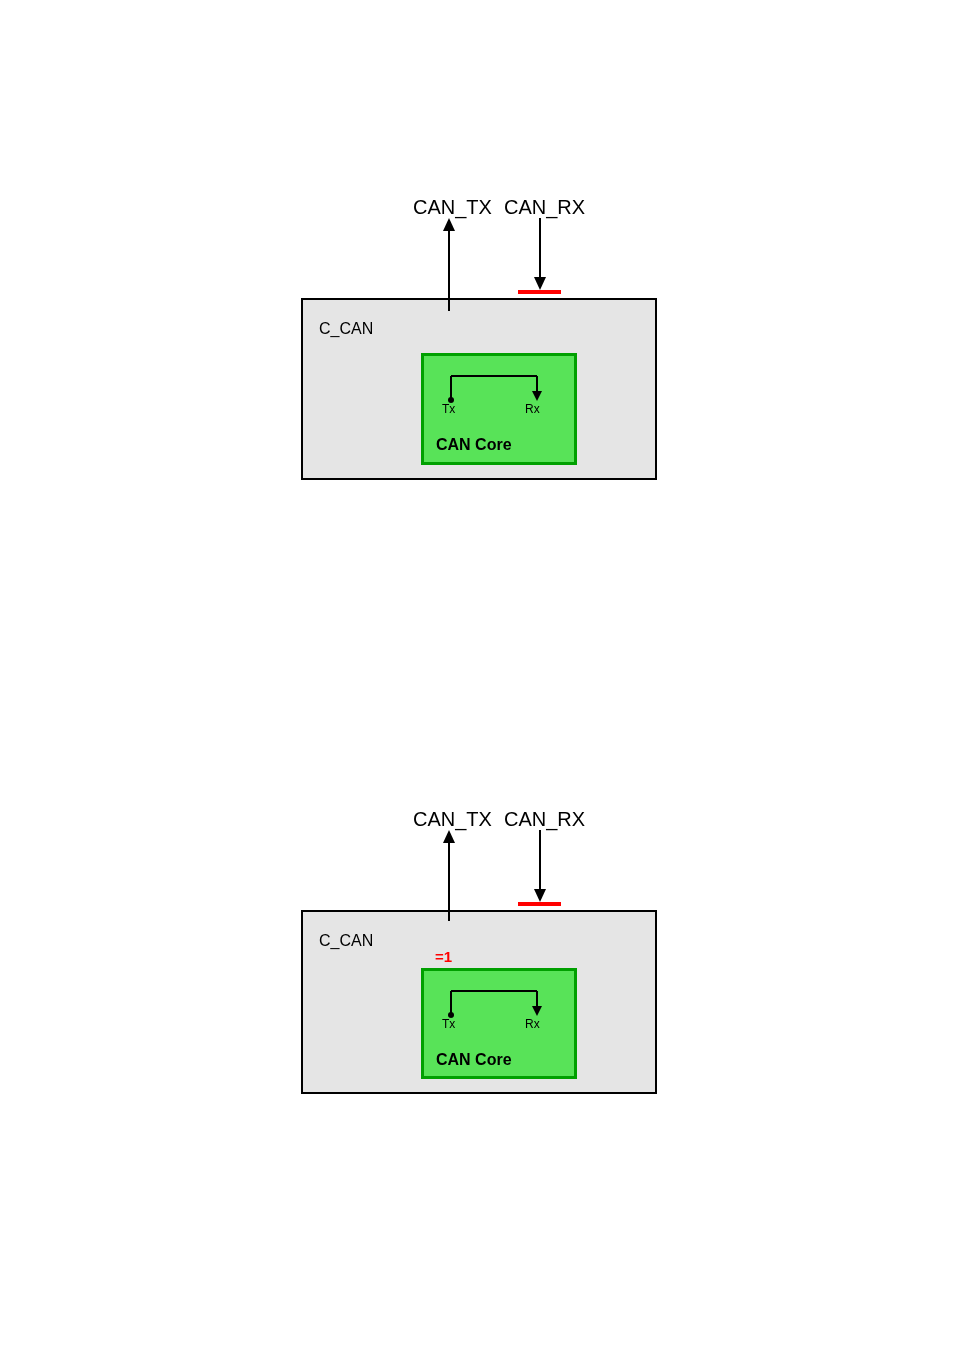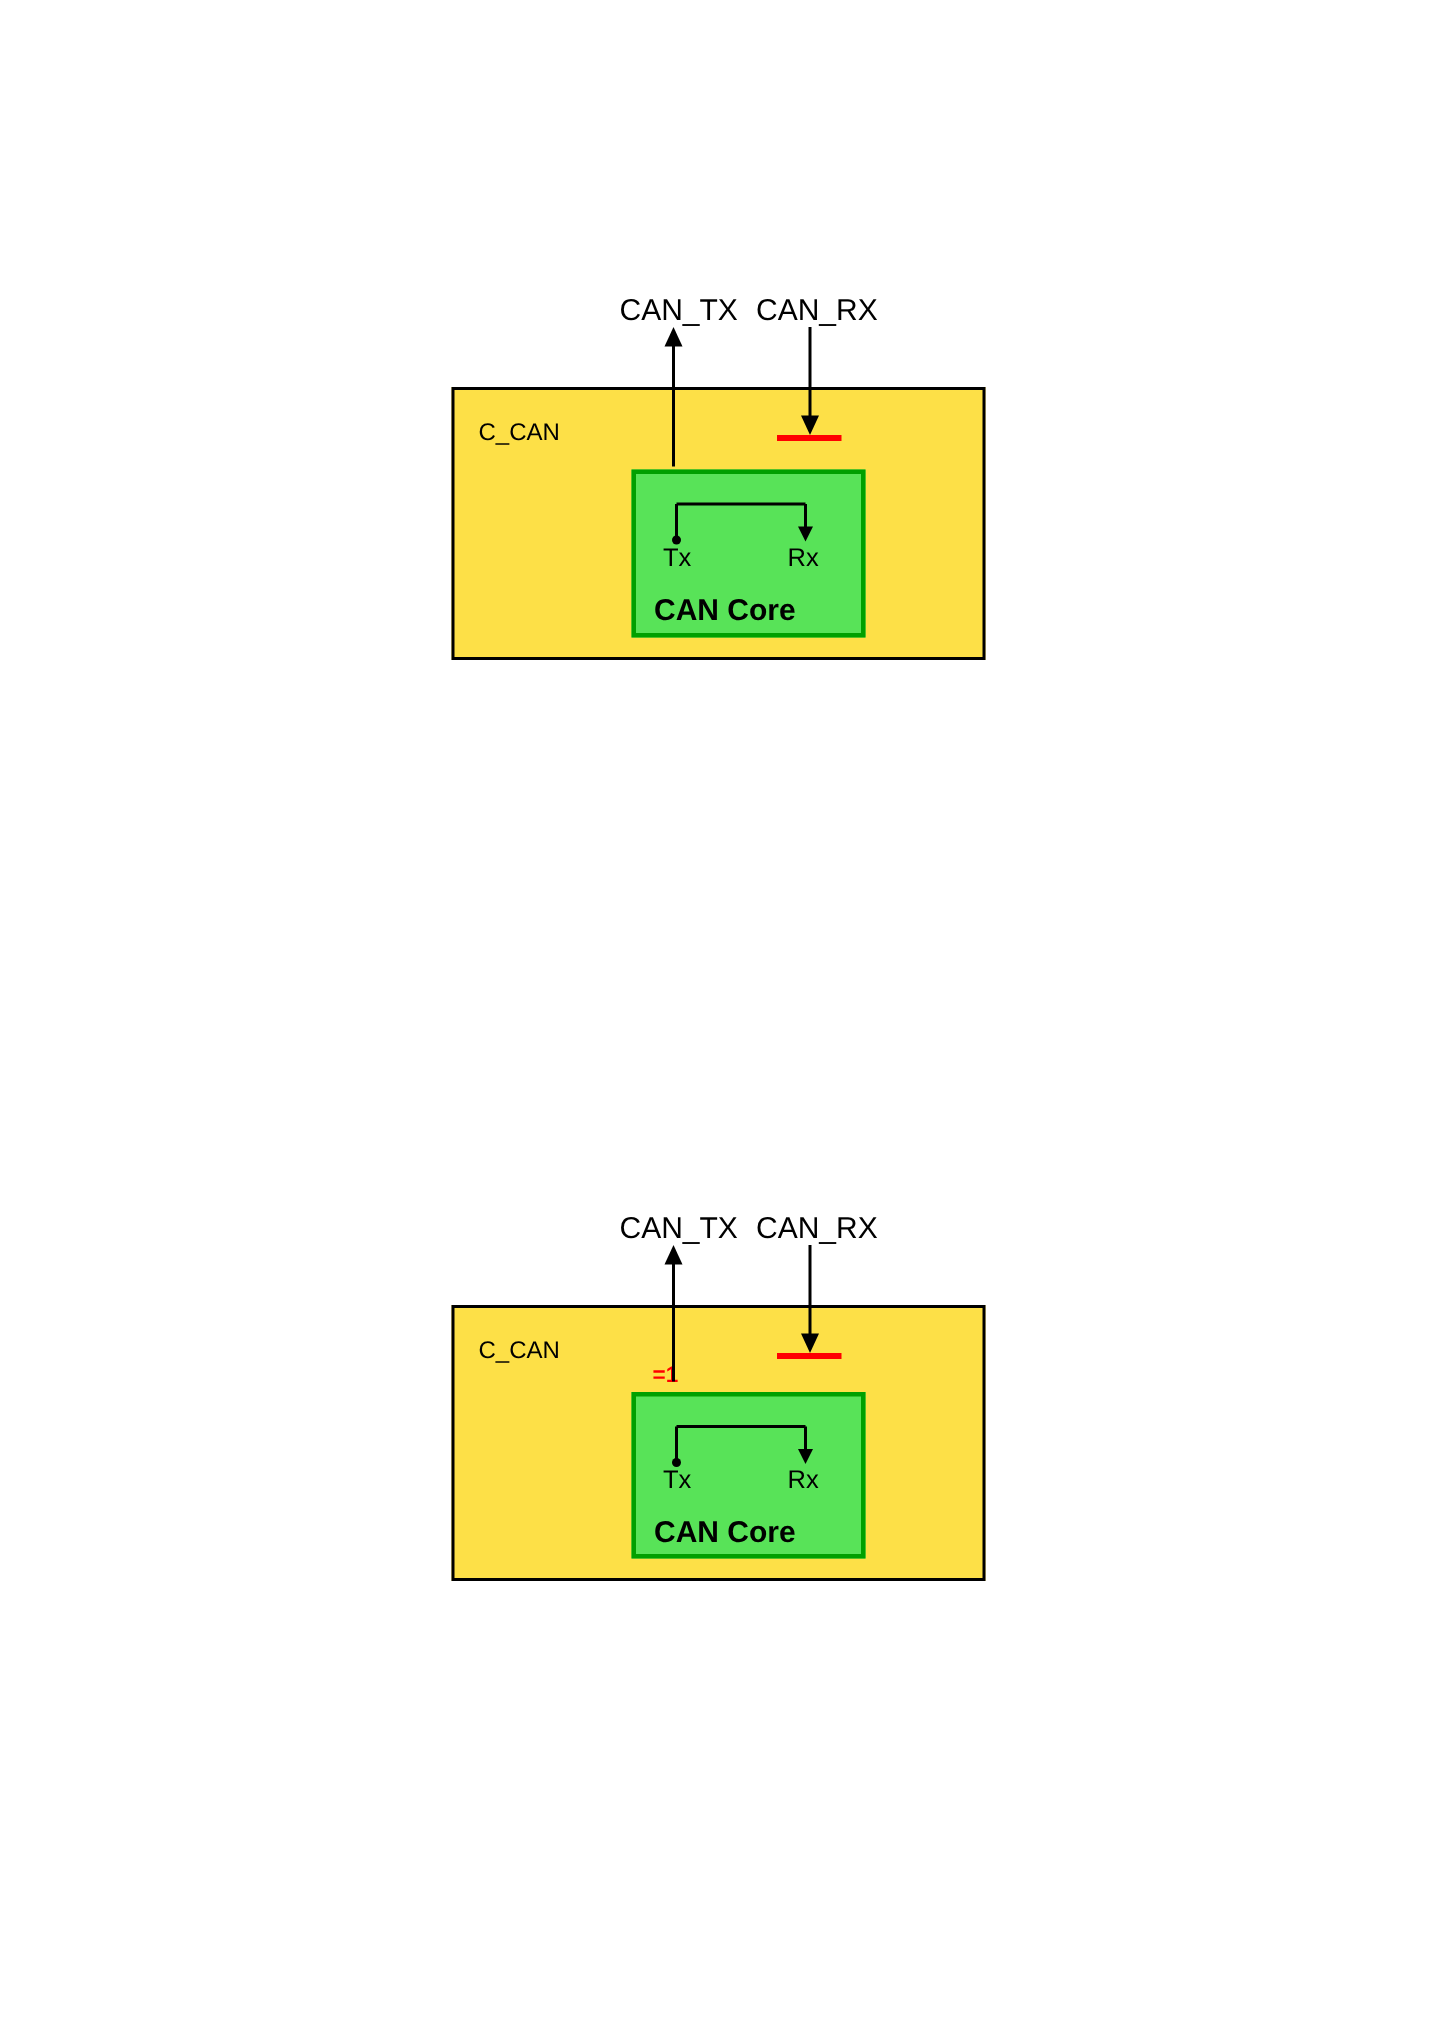--- a/index.html
+++ b/index.html
@@ -15,40 +15,41 @@
   .diagram-container {
     position: absolute;
   }
   .label-top {
     font-size: 20px;
     position: absolute;
     white-space: nowrap;
   }
   .outer-box {
     position: absolute;
-    background: #fde047;
+    background: #e5e5e5;
     border: 2px solid #000;
+    margin-top: 40px;
   }
   .ccan-label {
     position: absolute;
     font-size: 16px;
   }
   .core-box {
     position: absolute;
     background: #58e358;
     border: 3px solid #00a000;
   }
   .core-label {
     position: absolute;
-    font-size: 20px;
+    font-size: 16px;
     font-weight: bold;
   }
   .txrx-label {
     position: absolute;
-    font-size: 17px;
+    font-size: 12px;
   }
   .eq1-label {
     position: absolute;
     font-size: 15px;
     font-weight: bold;
     color: #ff0000;
   }
   svg {
     position: absolute;
     left: 0;

